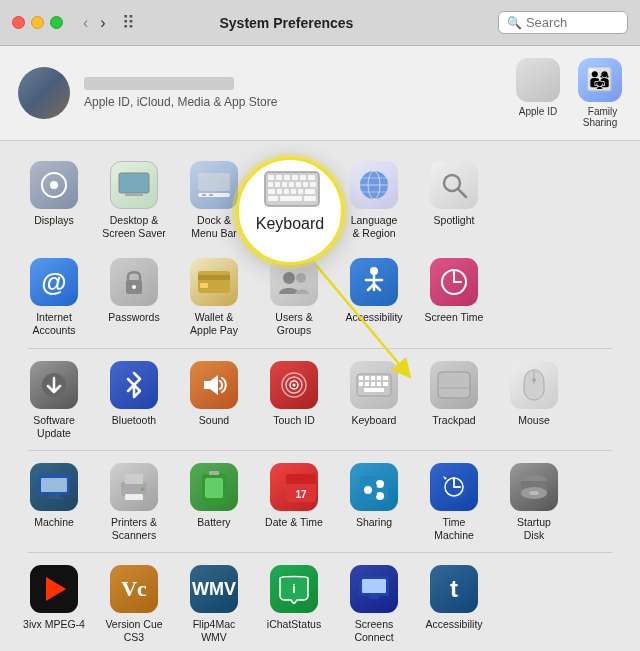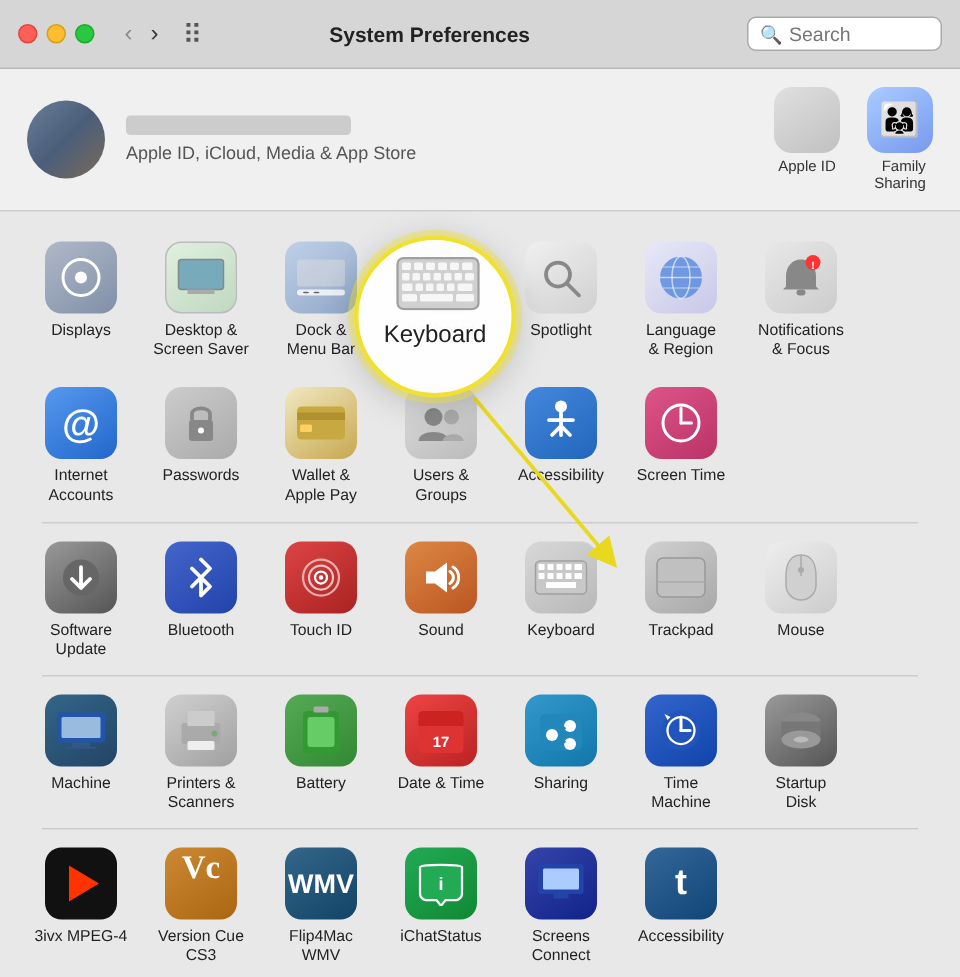--- a/index.html
+++ b/index.html
@@ -355,50 +355,39 @@
                 <rect x="9" y="8" width="4" height="3" rx="0.5" fill="#fff"></rect>
                 <rect x="15" y="8" width="4" height="3" rx="0.5" fill="#fff"></rect>
                 <rect x="21" y="8" width="4" height="3" rx="0.5" fill="#fff"></rect>
                 <rect x="27" y="8" width="4" height="3" rx="0.5" fill="#fff"></rect>
                 <rect x="7" y="14" width="20" height="3" rx="0.5" fill="#fff"></rect>
               </svg>
           </div>
           <div class="pref-label">Keyboard</div>
         </div>
         <div class="pref-item">
-          <div class="pref-icon icon-spotlight" style="background: linear-gradient(145deg, #f0f0f0, #d0d0d0);">
-            <svg width="28" height="28" viewBox="0 0 28 28">
-                <circle cx="12" cy="12" r="8" fill="none" stroke="#888" stroke-width="2.5"></circle>
-                <line x1="18" y1="18" x2="26" y2="26" stroke="#888" stroke-width="2.5" stroke-linecap="round"></line>
-              </svg>
-          </div>
-          <div class="pref-label">Spotlight</div>
-        </div>
-        <div class="pref-item">
           <div class="pref-icon" style="background: linear-gradient(145deg, #e8e8f8, #c8c8e8); display:flex;align-items:center;justify-content:center;">
             <svg width="36" height="36" viewBox="0 0 36 36">
                 <circle cx="18" cy="18" r="14" fill="#5588dd" opacity="0.8"></circle>
                 <ellipse cx="18" cy="18" rx="6" ry="14" fill="none" stroke="#fff" stroke-width="1" opacity="0.6"></ellipse>
                 <line x1="4" y1="18" x2="32" y2="18" stroke="#fff" stroke-width="1" opacity="0.6"></line>
                 <line x1="6" y1="11" x2="30" y2="11" stroke="#fff" stroke-width="1" opacity="0.4"></line>
                 <line x1="6" y1="25" x2="30" y2="25" stroke="#fff" stroke-width="1" opacity="0.4"></line>
               </svg>
           </div>
           <div class="pref-label">Language<br>&amp; Region</div>
         </div>
         <div class="pref-item">
-          <div class="pref-icon" style="background: linear-gradient(145deg, #e8e8e8, #cccccc); display:flex;align-items:center;justify-content:center;">
-            <svg width="28" height="32" viewBox="0 0 28 32">
-                <path d="M14 4 C8 4, 4 9, 4 15 L4 22 L2 24 L26 24 L24 22 L24 15 C24 9, 20 4, 14 4Z" fill="#888"></path>
-                <rect x="11" y="24" width="6" height="4" rx="2" fill="#888"></rect>
-                <circle cx="22" cy="6" r="5" fill="#ff3333"></circle>
-                <text x="22" y="10" text-anchor="middle" font-size="7" fill="#fff" font-weight="bold">!</text>
-              </svg>
-          </div>
-          <div class="pref-label">Notifications<br>&amp; Focus</div>
+          <div class="pref-icon icon-spotlight" style="background: linear-gradient(145deg, #f0f0f0, #d0d0d0);">
+            <svg width="28" height="28" viewBox="0 0 28 28">
+                <circle cx="12" cy="12" r="8" fill="none" stroke="#888" stroke-width="2.5"></circle>
+                <line x1="18" y1="18" x2="26" y2="26" stroke="#888" stroke-width="2.5" stroke-linecap="round"></line>
+              </svg>
+          </div>
+          <div class="pref-label">Spotlight</div>
         </div>
       </div>
 
       <div class="prefs-row">
         <div class="pref-item">
           <div class="pref-icon" style="background: linear-gradient(145deg, #5599ee, #2266cc); display:flex;align-items:center;justify-content:center;">
             <span style="color:#fff; font-size:26px; font-weight:bold;">@</span>
           </div>
           <div class="pref-label">Internet<br>Accounts</div>
         </div>
@@ -468,39 +457,39 @@
         </div>
         <div class="pref-item">
           <div class="pref-icon" style="background: linear-gradient(145deg, #4466cc, #2244aa); display:flex;align-items:center;justify-content:center;">
             <svg width="20" height="32" viewBox="0 0 20 32">
                 <path d="M10 4 L16 10 L10 16 L16 22 L10 28 L10 16 L4 22 M10 16 L4 10" fill="none" stroke="#fff" stroke-width="2.5" stroke-linecap="round" stroke-linejoin="round"></path>
               </svg>
           </div>
           <div class="pref-label">Bluetooth</div>
         </div>
         <div class="pref-item">
+          <div class="pref-icon" style="background: linear-gradient(145deg, #dd8844, #bb5522); display:flex;align-items:center;justify-content:center;">
+            <svg width="32" height="32" viewBox="0 0 32 32">
+                <polygon points="6,12 12,12 20,6 20,26 12,20 6,20" fill="#fff"></polygon>
+                <path d="M22 12 C25 14, 25 18, 22 20" fill="none" stroke="#fff" stroke-width="2" stroke-linecap="round"></path>
+                <path d="M24 9 C29 12, 29 20, 24 23" fill="none" stroke="#fff" stroke-width="2" stroke-linecap="round"></path>
+              </svg>
+          </div>
+          <div class="pref-label">Sound</div>
+        </div>
+        <div class="pref-item">
           <div class="pref-icon" style="background: linear-gradient(145deg, #dd4444, #aa2222); display:flex;align-items:center;justify-content:center;">
             <svg width="30" height="30" viewBox="0 0 30 30">
                 <circle cx="15" cy="15" r="12" fill="none" stroke="#fff" stroke-width="1.5" opacity="0.6"></circle>
                 <circle cx="15" cy="15" r="8" fill="none" stroke="#fff" stroke-width="1.5" opacity="0.7"></circle>
                 <circle cx="15" cy="15" r="4" fill="none" stroke="#fff" stroke-width="1.5"></circle>
                 <circle cx="15" cy="15" r="1.5" fill="#fff"></circle>
               </svg>
           </div>
           <div class="pref-label">Touch ID</div>
-        </div>
-        <div class="pref-item">
-          <div class="pref-icon" style="background: linear-gradient(145deg, #dd8844, #bb5522); display:flex;align-items:center;justify-content:center;">
-            <svg width="32" height="32" viewBox="0 0 32 32">
-                <polygon points="6,12 12,12 20,6 20,26 12,20 6,20" fill="#fff"></polygon>
-                <path d="M22 12 C25 14, 25 18, 22 20" fill="none" stroke="#fff" stroke-width="2" stroke-linecap="round"></path>
-                <path d="M24 9 C29 12, 29 20, 24 23" fill="none" stroke="#fff" stroke-width="2" stroke-linecap="round"></path>
-              </svg>
-          </div>
-          <div class="pref-label">Sound</div>
         </div>
         <div class="pref-item">
           <div class="pref-icon" style="background: linear-gradient(145deg, #d8d8d8, #b8b8b8); display:flex;align-items:center;justify-content:center;">
             <svg width="36" height="24" viewBox="0 0 36 24">
                 <rect x="1" y="1" width="34" height="22" rx="3" fill="#c8c8c8" stroke="#a0a0a0" stroke-width="1"></rect>
                 <rect x="3" y="3" width="4" height="4" rx="0.5" fill="#fff"></rect>
                 <rect x="9" y="3" width="4" height="4" rx="0.5" fill="#fff"></rect>
                 <rect x="15" y="3" width="4" height="4" rx="0.5" fill="#fff"></rect>
                 <rect x="21" y="3" width="4" height="4" rx="0.5" fill="#fff"></rect>
                 <rect x="27" y="3" width="5" height="4" rx="0.5" fill="#fff"></rect>
@@ -564,21 +553,21 @@
           <div class="pref-icon" style="background: linear-gradient(145deg, #55aa55, #338833); display:flex;align-items:center;justify-content:center;">
             <svg width="28" height="34" viewBox="0 0 28 34">
                 <rect x="2" y="4" width="24" height="28" rx="3" fill="#339933"></rect>
                 <rect x="9" y="1" width="10" height="4" rx="1" fill="#aaa"></rect>
                 <rect x="5" y="8" width="18" height="20" rx="2" fill="#66cc66"></rect>
               </svg>
           </div>
           <div class="pref-label">Battery</div>
         </div>
         <div class="pref-item">
-          <div class="pref-icon" style="background: linear-gradient(145deg, #ee4444, #bb2222); display:flex;align-items:center;justify-content:center;text-decoration:underline;">
+          <div class="pref-icon" style="background: linear-gradient(145deg, #ee4444, #bb2222); display:flex;align-items:center;justify-content:flex-end;text-decoration:underline;">
             <svg width="34" height="34" viewBox="0 0 34 34">
                 <rect x="2" y="4" width="30" height="28" rx="3" fill="#dd3333"></rect>
                 <rect x="2" y="4" width="30" height="10" rx="3" fill="#cc2222"></rect>
                 <rect x="2" y="10" width="30" height="4" fill="#cc2222"></rect>
                 <text x="17" y="28" text-anchor="middle" font-size="10" fill="#fff" font-weight="bold">17</text>
               </svg>
           </div>
           <div class="pref-label">Date &amp; Time</div>
         </div>
         <div class="pref-item">
@@ -624,21 +613,21 @@
       <div class="prefs-row">
         <div class="pref-item">
           <div class="pref-icon" style="background: #111; display:flex;align-items:center;justify-content:center;">
             <svg width="32" height="32" viewBox="0 0 32 32">
                 <polygon points="8,4 28,16 8,28" fill="#ff3300"></polygon>
               </svg>
           </div>
           <div class="pref-label">3ivx MPEG-4</div>
         </div>
         <div class="pref-item">
-          <div class="pref-icon" style="background: linear-gradient(145deg, #cc8833, #aa6611); display:flex;align-items:flex-start;justify-content:center;">
+          <div class="pref-icon" style="background: linear-gradient(145deg, #cc8833, #aa6611); display:flex;align-items:center;justify-content:center;">
             <span style="color:#fff; font-size:22px; font-weight:bold; font-family:serif;">Vc</span>
           </div>
           <div class="pref-label">Version Cue<br>CS3</div>
         </div>
         <div class="pref-item">
           <div class="pref-icon" style="background: linear-gradient(145deg, #336688, #114466); display:flex;align-items:center;justify-content:center;">
             <span style="color:#fff; font-size:18px; font-weight:bold;">WMV</span>
           </div>
           <div class="pref-label">Flip4Mac<br>WMV</div>
         </div>

